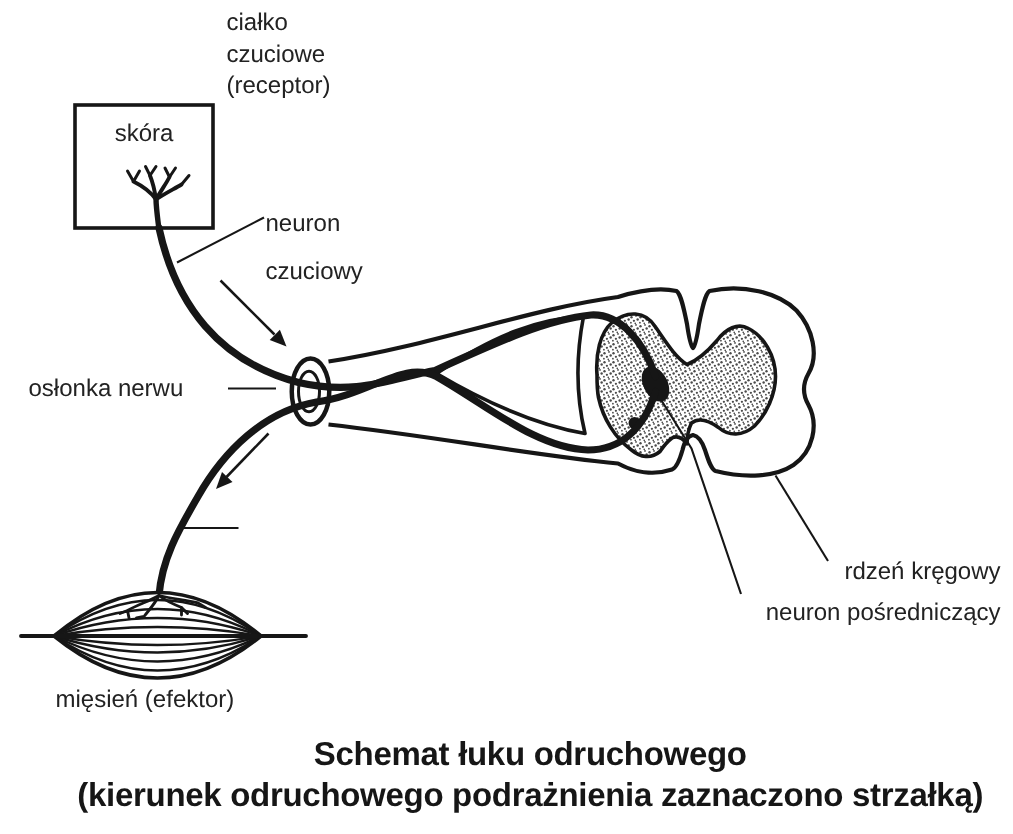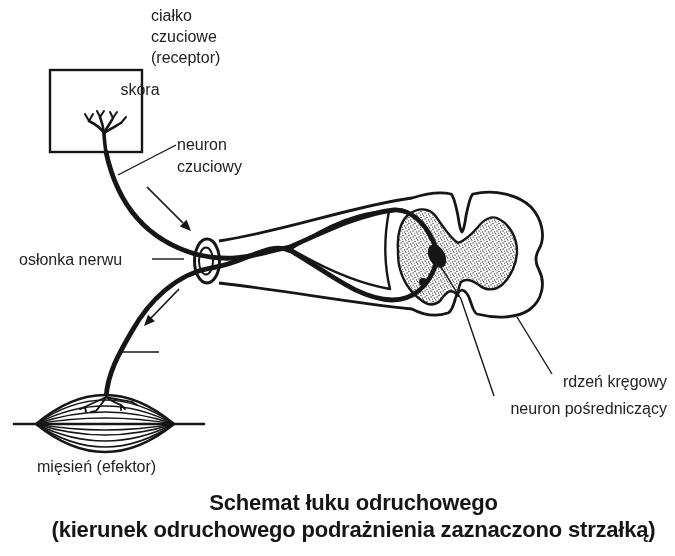--- a/index.html
+++ b/index.html
@@ -10,21 +10,21 @@
     overflow:hidden;
   }
   #art{position:absolute;left:0;top:0;color:var(--ink,#141414);}
   .stip-dot{fill:var(--stipple,#4a4a4a);}
   .lbl{
     position:absolute;
     font-size:16px;line-height:21px;
     color:var(--label,#1f1f1f);
     white-space:pre-line;
   }
-  .lbl.two{line-height:22px;}
+  .lbl.two{line-height:32px;}
   .lbl.center{text-align:center;}
   .lbl.right{text-align:right;}
   .caption{
     position:absolute;left:0;right:0;top:489px;
     text-align:center;font-weight:bold;
     font-size:22px;line-height:27px;
     color:var(--ink,#141414);
     letter-spacing:-0.2px;white-space:nowrap;padding-left:32px;
   }
 </style>
@@ -149,21 +149,21 @@
       <line x1="121" y1="352" x2="159" y2="352"></line>
       <polyline points="441,267 461,299 494,396"></polyline>
       <line x1="517" y1="317" x2="552" y2="374"></line>
     </g>
   </svg>
 
   <div class="lbl" style="left:151px;top:5px;">ciałko
 czuciowe
 (receptor)</div>
 
-  <div class="lbl center" style="left:50px;top:79px;width:92px;padding-left:44px;">skóra</div>
+  <div class="lbl center" style="left:50px;top:79px;width:92px;">skóra</div>
 
   <div class="lbl two" style="left:177px;top:134px;">neuron
 czuciowy</div>
 
   <div class="lbl" style="left:19px;top:249px;">osłonka nerwu</div>
 
 
   <div class="lbl" style="left:37px;top:456px;">mięsień (efektor)</div>
 
   <div class="lbl right" style="right:8px;top:371px;">rdzeń kręgowy</div>

